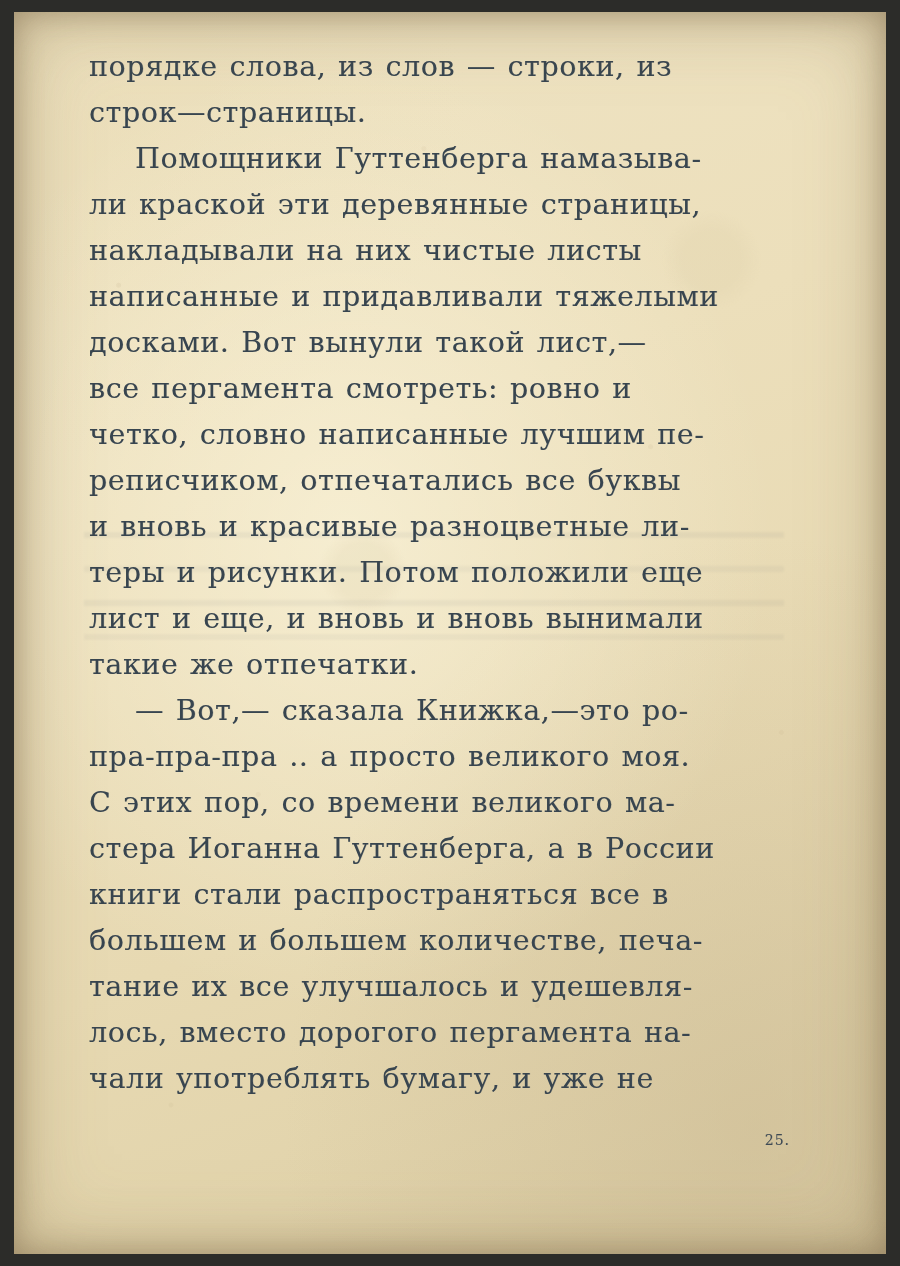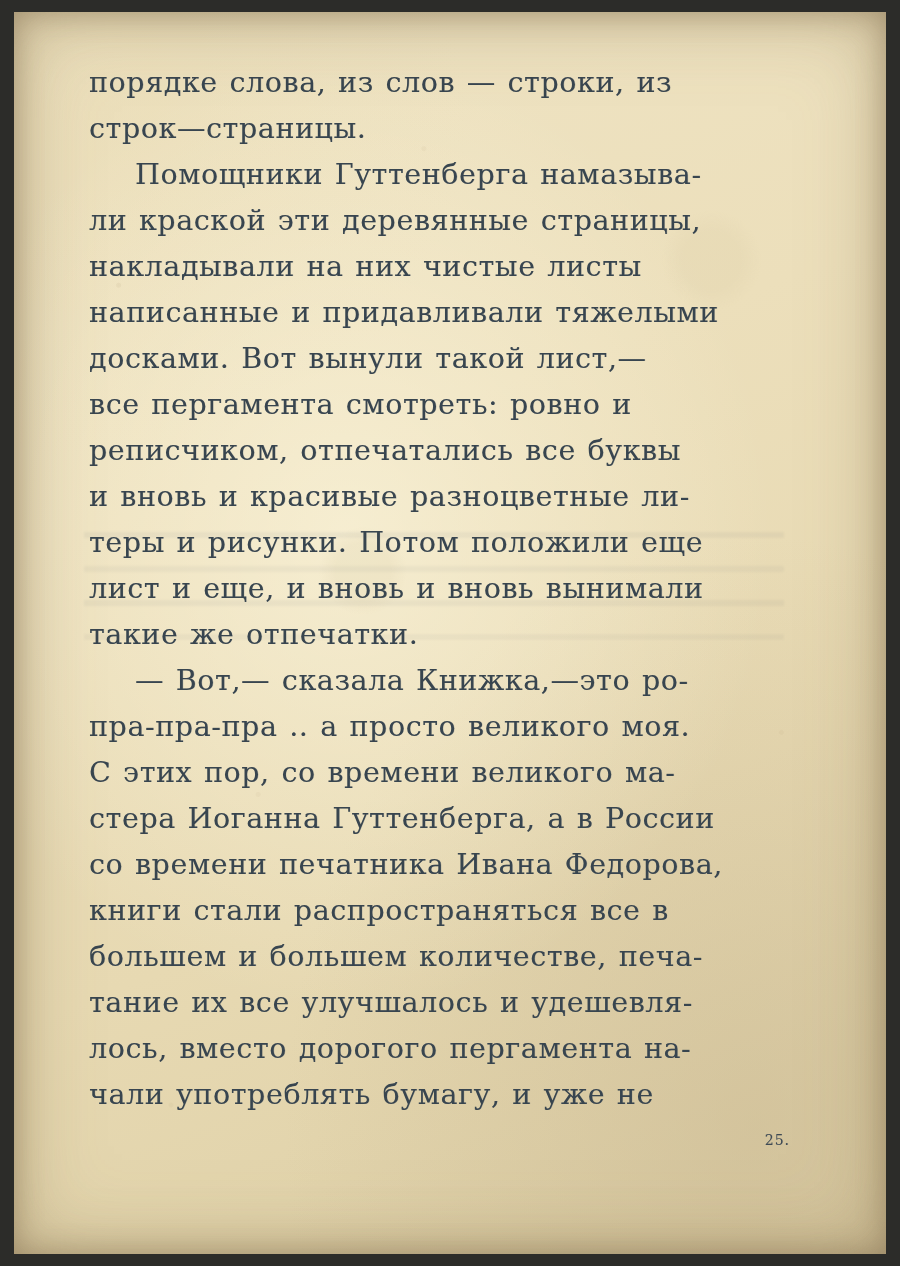--- a/index.html
+++ b/index.html
@@ -69,21 +69,21 @@
         rgba(60,70,90,0.9) 0 6px, transparent 6px 34px,
         rgba(60,70,90,0.8) 34px 40px, transparent 40px 68px,
         rgba(60,70,90,0.85) 68px 74px, transparent 74px 102px,
         rgba(60,70,90,0.7) 102px 108px, transparent 108px 140px);
     filter: blur(1.2px);
   }
 
   #textblock {
     position: absolute;
     left: 75px;
-    top: 48px;
+    top: 32px;
     width: 700px;
   }
 
   .para {
     margin: 0 0 0 0;
     color: #38454f;
     font-family: "DejaVu Serif", serif;
     font-size: 28.5px;
     line-height: 46px;
     text-align: justify;
@@ -154,20 +154,23 @@
         <span class="line j">
             <span>написанные и придавливали тяжелыми</span>
           </span>
         <span class="line j">
             <span>досками. Вот вынули такой лист,—</span>
           </span>
         <span class="line j">
             <span>все пергамента смотреть: ровно и</span>
           </span>
         <span class="line j">
+            <span>четко, словно написанные лучшим пе-</span>
+          </span>
+        <span class="line j">
             <span>реписчиком, отпечатались все буквы</span>
           </span>
         <span class="line j">
             <span>и вновь и красивые разноцветные ли-</span>
           </span>
         <span class="line j">
             <span>теры и рисунки. Потом положили еще</span>
           </span>
         <span class="line j">
             <span>лист и еще, и вновь и вновь вынимали</span>
@@ -180,23 +183,20 @@
             <span>— Вот,— сказала Книжка,—это ро-</span>
           </span>
         <span class="line j">
             <span>пра-пра-пра .. а просто великого моя.</span>
           </span>
         <span class="line j">
             <span>С этих пор, со времени великого ма-</span>
           </span>
         <span class="line j">
             <span>стера Иоганна Гуттенберга, а в России</span>
-          </span>
-        <span class="line j">
-            <span>со времени печатника Ивана Федорова,</span>
           </span>
         <span class="line j">
             <span>книги стали распространяться все в</span>
           </span>
         <span class="line j">
             <span>большем и большем количестве, печа-</span>
           </span>
         <span class="line j">
             <span>тание их все улучшалось и удешевля-</span>
           </span>

